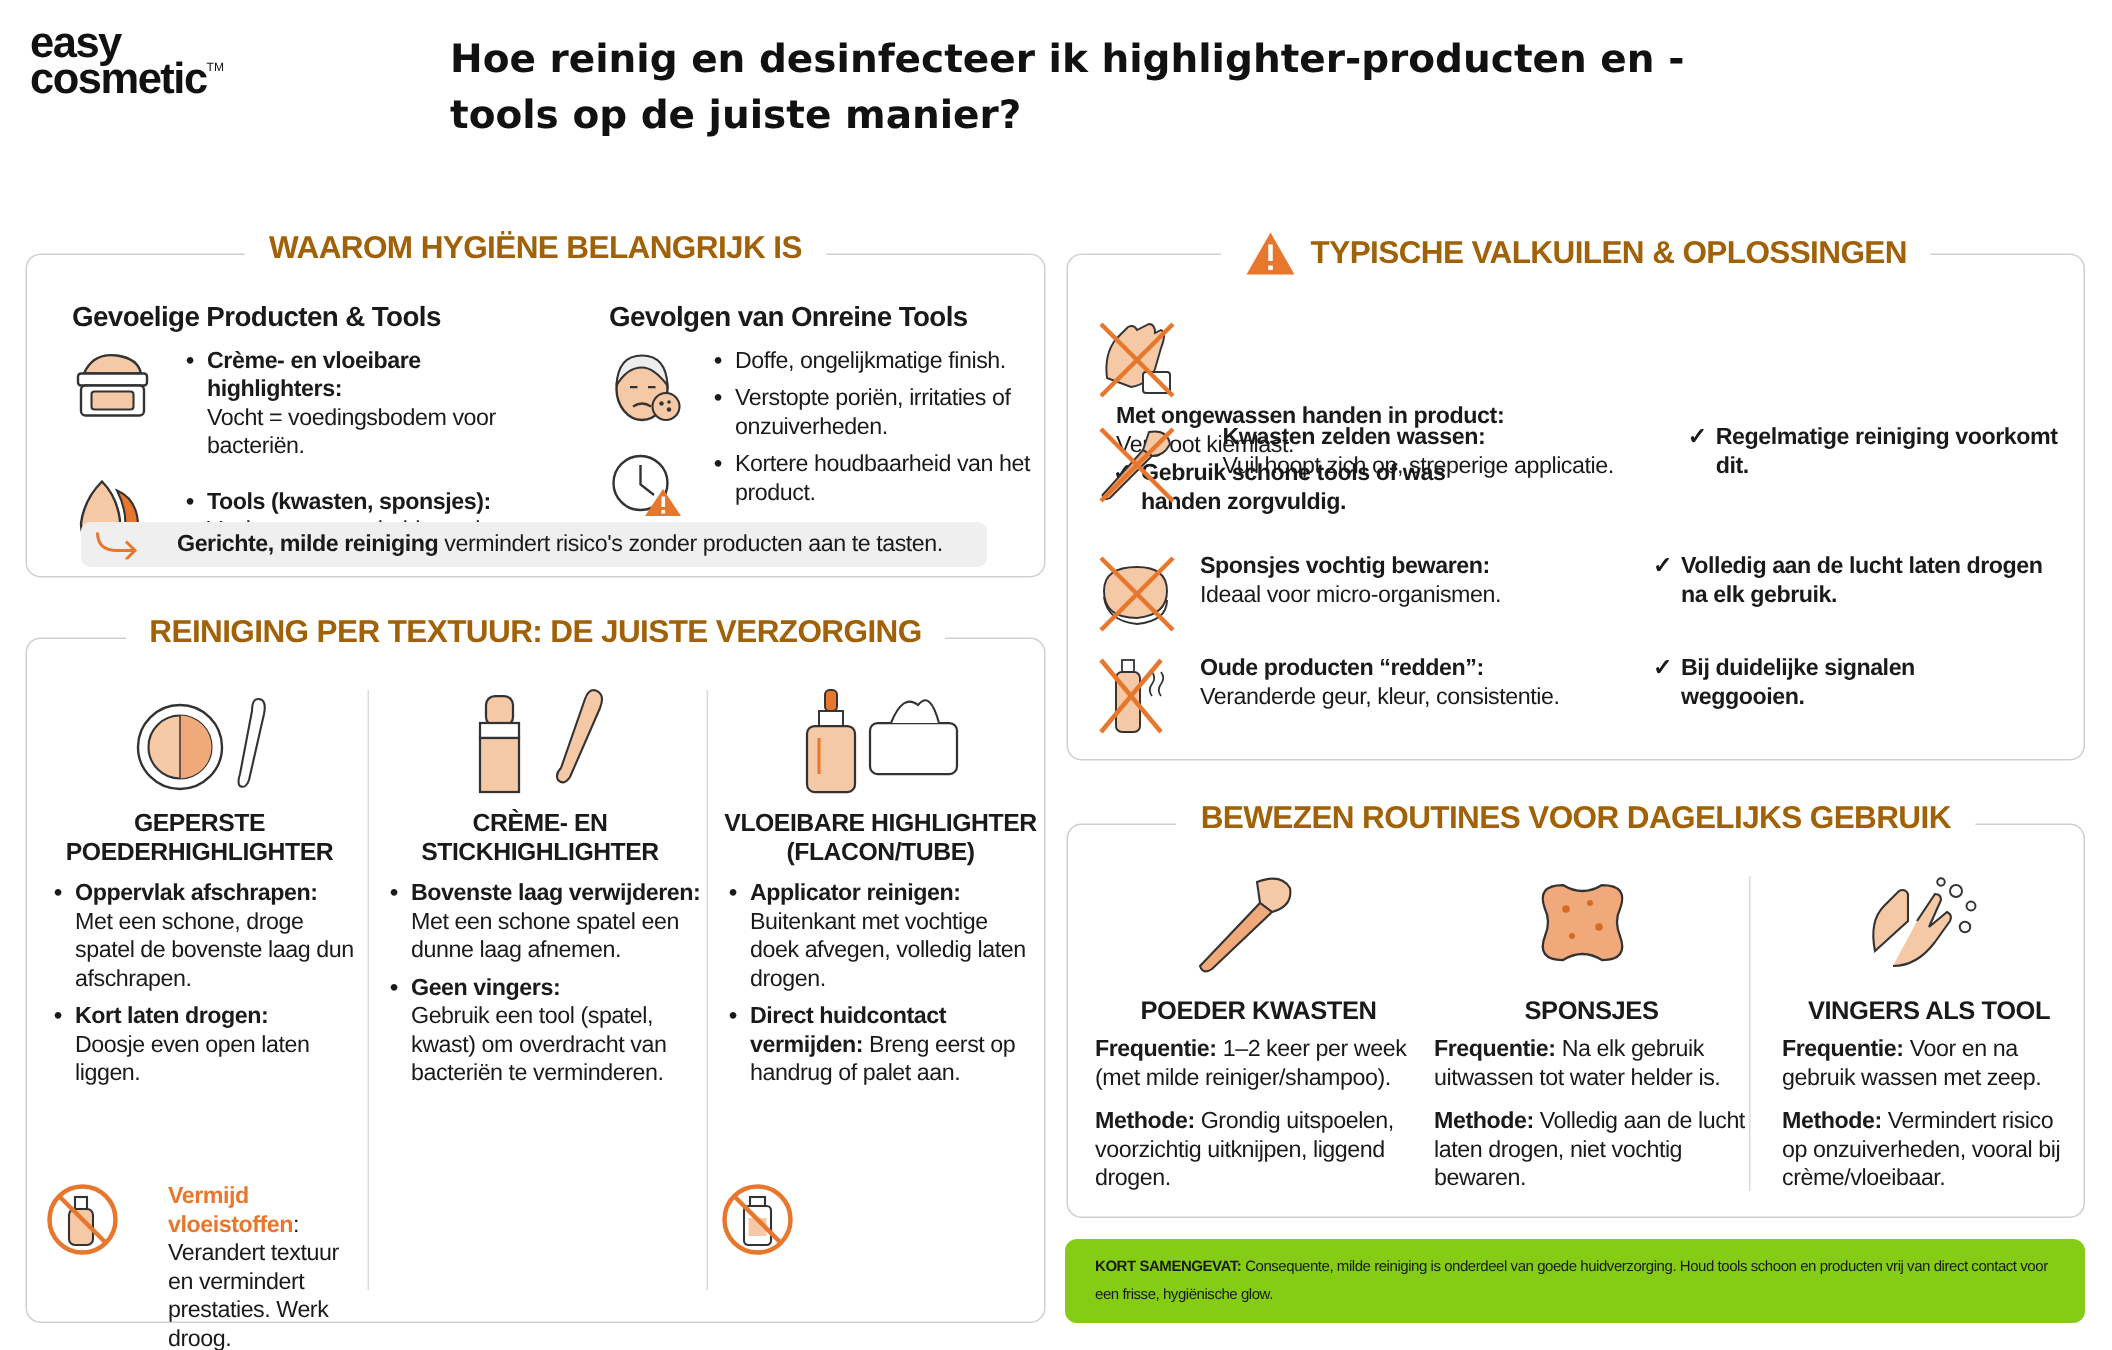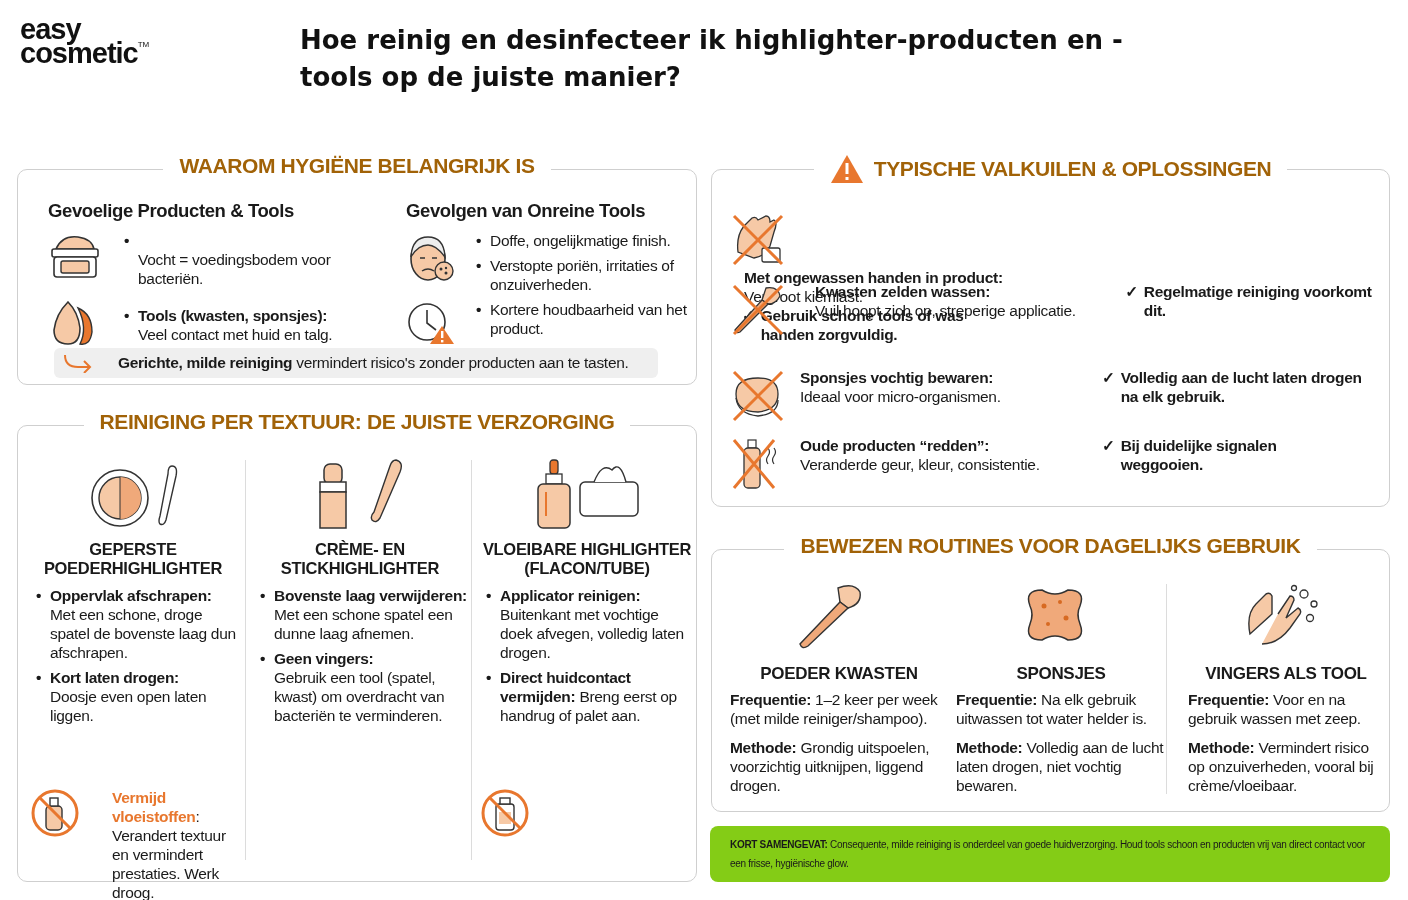--- a/index.html
+++ b/index.html
@@ -52,21 +52,21 @@
     <div class="subhead">Gevoelige Producten &amp; Tools</div>
     <div class="row" style="margin-top:9px;">
       <svg class="icon" width="54" height="50" viewBox="0 0 54 50">
         <path d="M8 18 Q14 4 30 6 Q44 8 46 18 Z" fill="#f6c9a6" stroke="#333" stroke-width="1.6"></path>
         <rect x="4" y="18" width="46" height="8" rx="2" fill="#fff" stroke="#333" stroke-width="1.6"></rect>
         <rect x="6" y="26" width="42" height="20" rx="3" fill="#fff" stroke="#333" stroke-width="1.6"></rect>
         <rect x="13" y="30" width="28" height="12" rx="2" fill="#f6c9a6" stroke="#333" stroke-width="1.4"></rect>
       </svg>
       <div class="t16" style="margin-left:20px;">
         <ul class="bullets">
-            <li><br><span>Vocht = voedingsbodem voor bacteriën.</span></li>
+            <li><span class="b">Crème- en vloeibare highlighters:</span><br><span>Vocht = voedingsbodem voor bacteriën.</span></li>
           </ul>
       </div>
     </div>
     <div class="row" style="margin-top:4px;">
       <svg class="icon" width="54" height="50" viewBox="0 0 54 50">
         <path d="M30 10 Q44 16 44 34 Q42 48 32 46 Q40 30 30 10Z" fill="#e8772e" stroke="#333" stroke-width="1.4"></path>
         <path d="M20 4 Q30 14 32 30 Q32 46 20 46 Q6 46 6 32 Q8 16 20 4Z" fill="#f6c9a6" stroke="#333" stroke-width="1.6"></path>
       </svg>
       <div class="t16" style="margin-left:20px; margin-top:8px;">
         <ul class="bullets">

